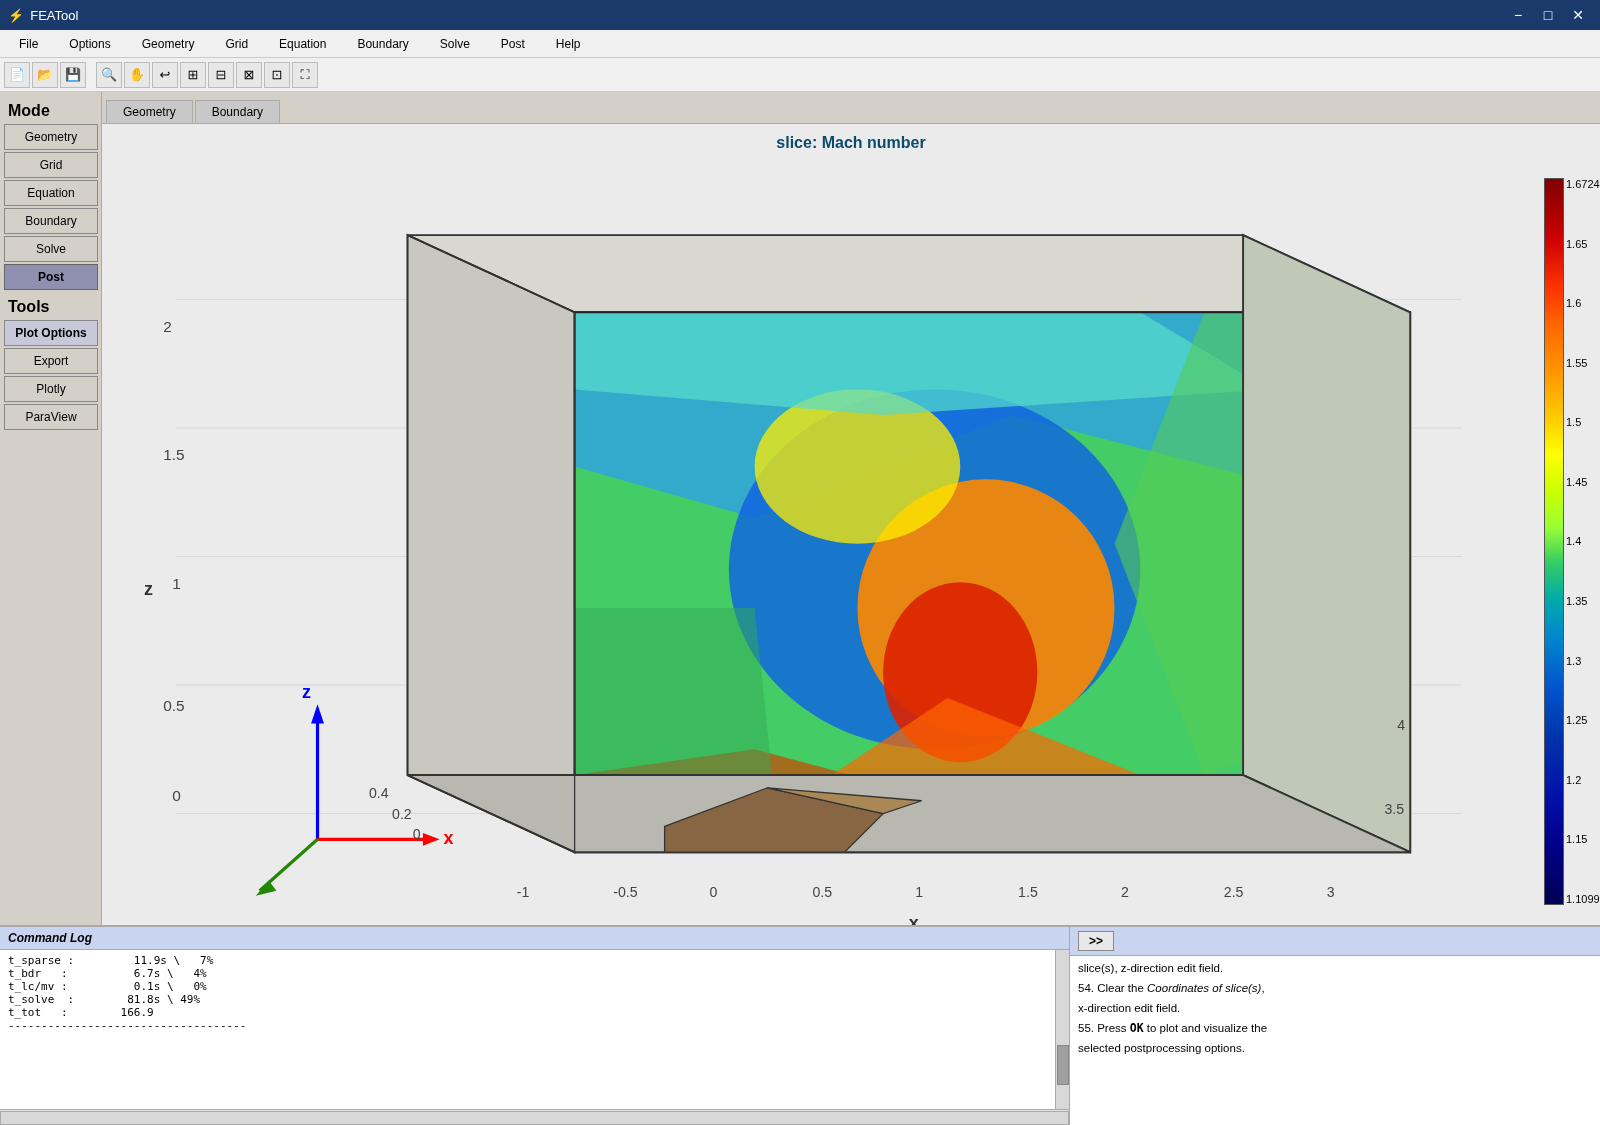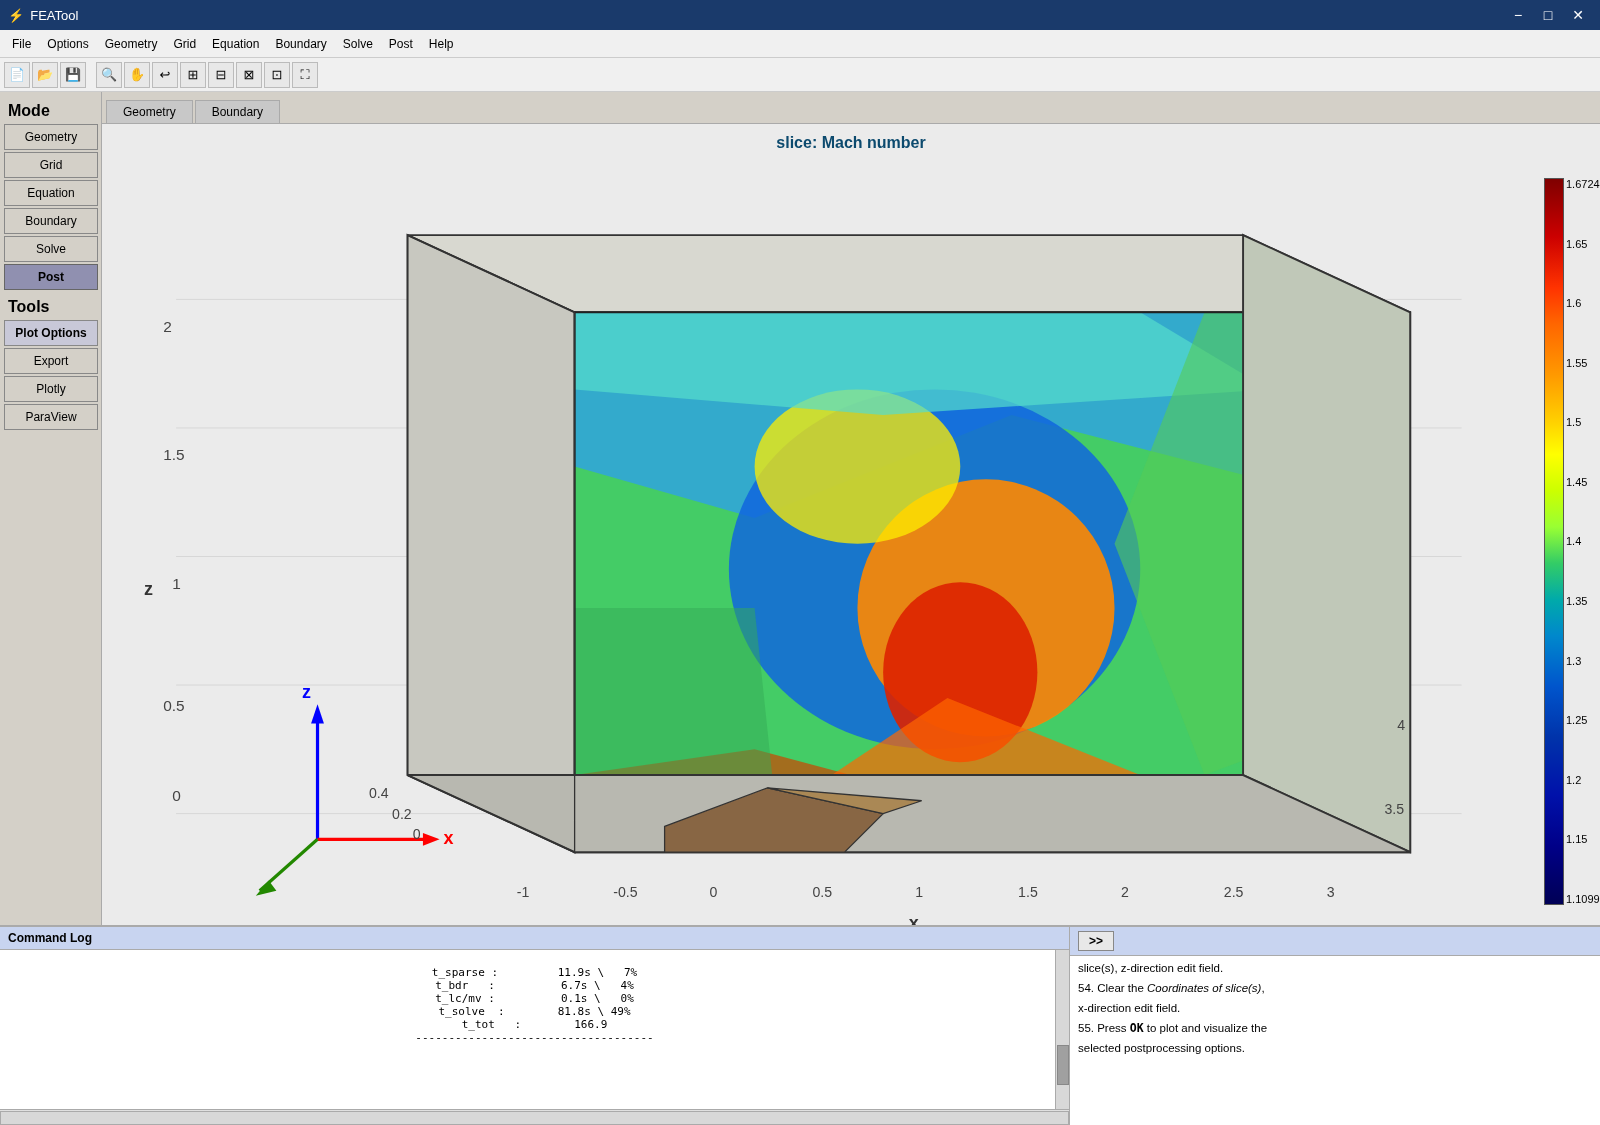--- a/index.html
+++ b/index.html
@@ -18,22 +18,23 @@
     #titlebar-left { display: flex; align-items: center; gap: 6px; font-size: 13px; font-weight: 500; }
     #titlebar-right { display: flex; gap: 2px; }
     .title-btn { width: 28px; height: 22px; background: transparent; border: none; color: white; font-size: 14px; cursor: pointer; display: flex; align-items: center; justify-content: center; }
 
     
     #menubar {
       height: 28px;
       background: #f0f0f0;
       display: flex;
       align-items: center;
-      padding: 0 4px;
+      padding: 0 11px;
       border-bottom: 1px solid #ccc;
+      gap: 15px;
     }
     .menu-item { padding: 3px 8px; cursor: pointer; font-size: 12px; }
 
     
     #toolbar {
       height: 34px;
       background: #f0f0f0;
       display: flex;
       align-items: center;
       padding: 0 4px;
@@ -184,31 +185,31 @@
     }
 
     #command-log-header {
       background: #c8d4f0;
       padding: 4px 8px;
       font-weight: bold;
       font-size: 12px;
       border-bottom: 1px solid #aaa;
       display: flex;
       align-items: center;
+      font-style: italic;
     }
 
     #command-log-content {
       flex: 1;
       overflow: hidden;
-      padding: 16px 8px;
+      padding: 4px 8px;
       font-family: monospace;
       font-size: 11px;
       background: white;
       position: relative;
-      text-align: center;
     }
 
     #command-log-scrollbar {
       position: absolute;
       right: 0;
       top: 0;
       bottom: 0;
       width: 14px;
       background: #d8d8d8;
       border-left: 1px solid #aaa;

